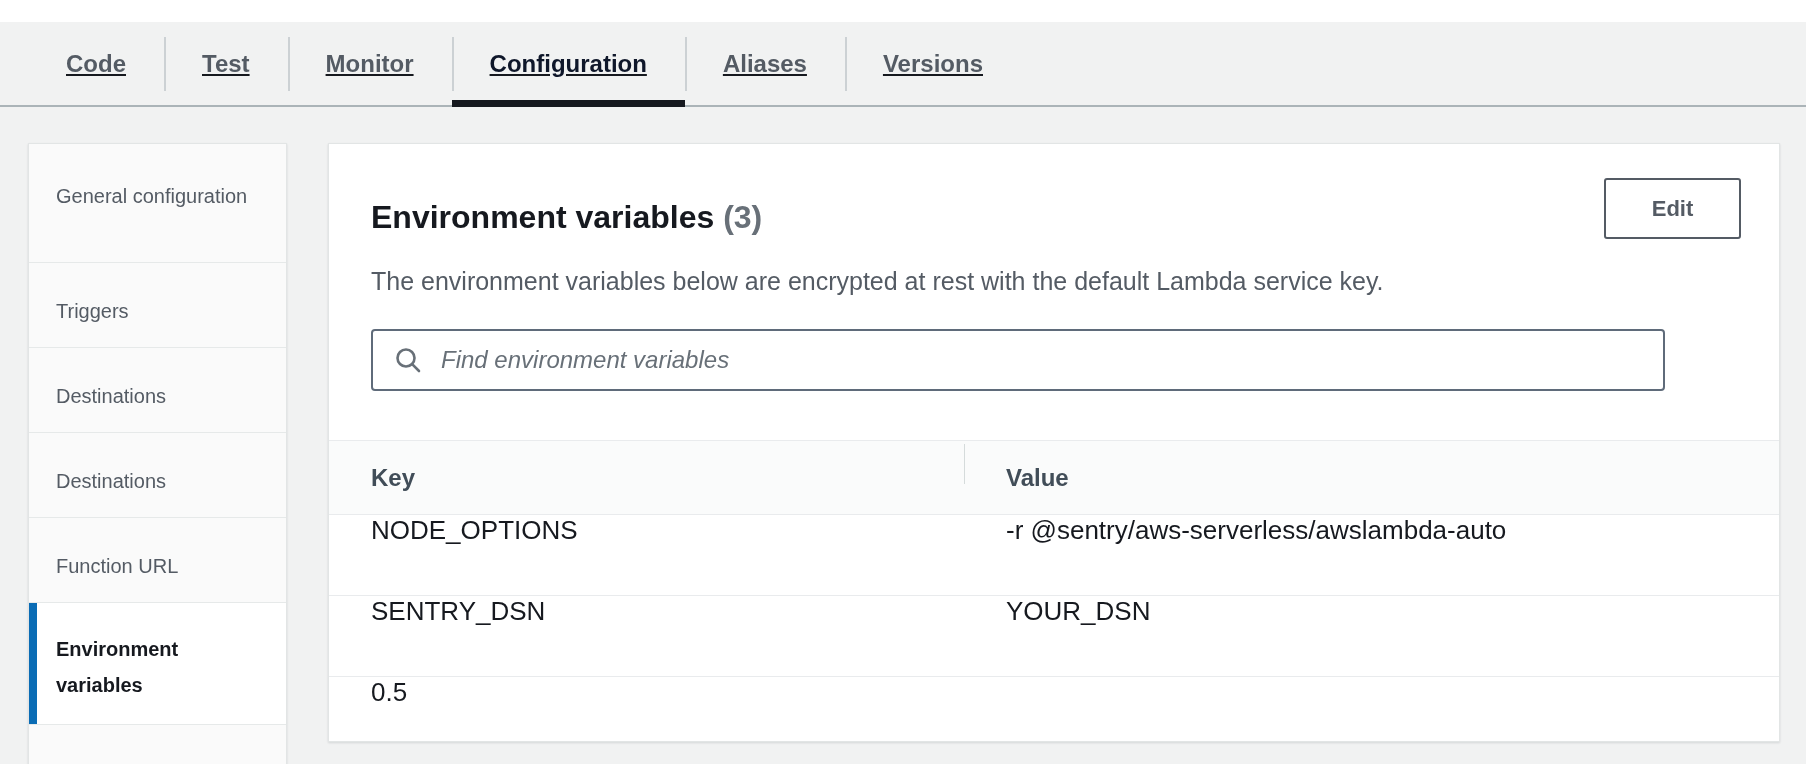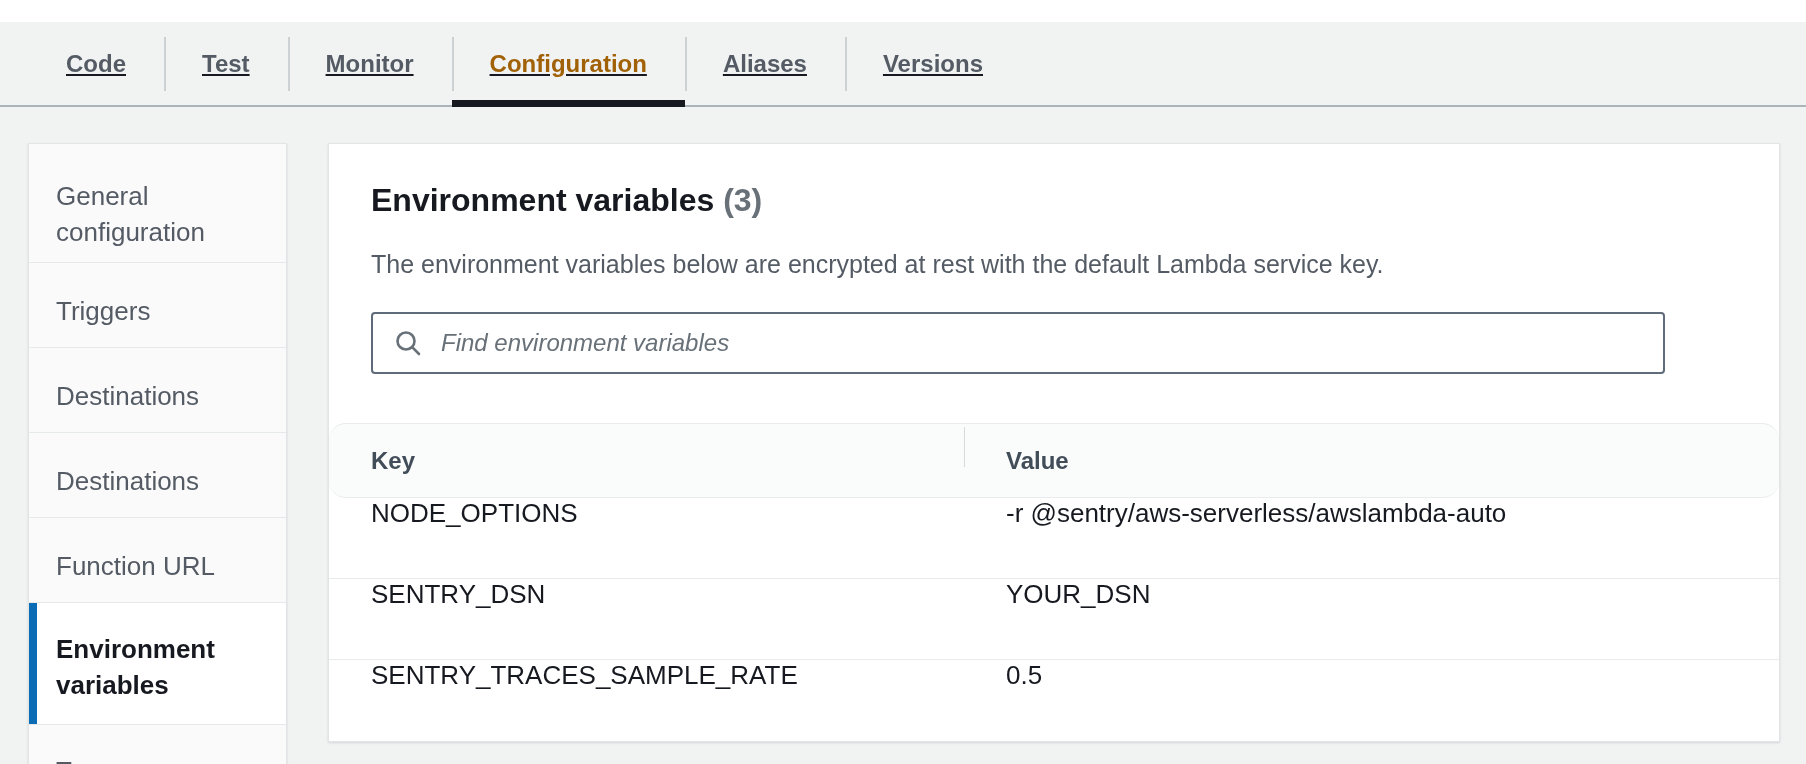--- a/index.html
+++ b/index.html
@@ -17,41 +17,41 @@
     display:flex;align-items:stretch;padding-left:28px;position:relative;text-decoration:underline;
   }
   .tab{
     position:relative;display:flex;align-items:center;
     padding:0 38px;font-size:24px;font-weight:700;color:#545b64;cursor:pointer;
   }
   .tab + .tab::before{
     content:"";position:absolute;left:0;top:50%;transform:translateY(-50%);
     width:2px;height:54px;background:#ccd1d4;
   }
-  .tab.active{color:#a16207;}
+  .tab.active{color:#0f172a;}
   .tab.active::after{
     content:"";position:absolute;left:0;right:0;bottom:-2px;height:7px;background:#16191f;
   }
   
   .content{
     display:flex;align-items:flex-start;
     height:657px;box-sizing:border-box;
     padding:36px 26px 0 28px;overflow:hidden;
   }
   
   .sidenav{
     width:259px;flex:0 0 259px;box-sizing:border-box;
     background:#fafafa;border:1px solid #e2e5e5;
     box-shadow:0 1px 2px rgba(0,28,36,.12);
     height:700px;overflow:hidden;
   }
   .nav-item{
     position:relative;box-sizing:border-box;
     padding:30px 24px 20px 27px;
-    font-size:26px;line-height:36px;color:#545b64;cursor:pointer;
+    font-size:20px;line-height:36px;color:#545b64;cursor:pointer;
     border-bottom:1px solid #e6e9e9;background:#fafafa;
   }
   .nav-item.two-line{padding-top:34px;padding-bottom:13px;height:119px;}
   .nav-item.single{height:85px;}
   .nav-item.selected{
     background:#ffffff;font-weight:700;color:#16191f;
     padding-top:28px;height:122px;
   }
   .nav-item.selected::before{
     content:"";position:absolute;left:0;top:0;bottom:0;width:8px;background:#0a6cb5;
@@ -89,21 +89,21 @@
     border:none;outline:none;flex:1;height:100%;
     font-family:"Liberation Sans",sans-serif;
     font-size:24px;font-style:italic;color:#16191f;background:transparent;
   }
   .search-input::placeholder{color:#687078;font-style:italic;opacity:1;}
   
   .env-table{margin-top:49px;}
   .t-head{
     display:flex;height:75px;box-sizing:border-box;align-items:center;
     background:#fafbfb;border-top:1px solid #e9ebed;border-bottom:1px solid #e9ebed;
-    font-size:24px;font-weight:700;color:#414d58;border-radius:17px;
+    font-size:24px;font-weight:700;color:#414d58;
   }
   .col-key{width:635px;flex:0 0 635px;box-sizing:border-box;padding-left:42px;}
   .col-val{flex:1;box-sizing:border-box;padding-left:42px;position:relative;}
   .t-head .col-val::before{
     content:"";position:absolute;left:0;top:-20px;height:40px;width:1px;background:#d5dbdb;
   }
   .t-row{
     display:flex;height:81px;box-sizing:border-box;align-items:flex-start;
     border-bottom:1px solid #e9ebed;
     font-size:26px;color:#16191f;background:#fff;
@@ -136,20 +136,21 @@
     <div class="nav-item clipped">Tags</div>
   </aside>
 
   <section class="main-card">
 
     <div class="card-header">
       <h1 class="card-title">
         <span>Environment variables</span>
         <span class="count">(3)</span>
       </h1>
+      <button class="edit-btn">Edit</button>
     </div>
 
     <p class="card-desc">The environment variables below are encrypted at rest with the default Lambda service key.</p>
 
     <div class="search-box">
       <svg width="30" height="30" viewBox="0 0 30 30" fill="none">
         <circle cx="13" cy="13" r="8.5" stroke="#687078" stroke-width="2.6"></circle>
         <line x1="19.4" y1="19.4" x2="26" y2="26" stroke="#687078" stroke-width="2.6" stroke-linecap="round"></line>
       </svg>
       <input class="search-input" type="text" placeholder="Find environment variables" style="">
@@ -162,19 +163,18 @@
       </div>
       <div class="t-row">
         <div class="col-key">NODE_OPTIONS</div>
         <div class="col-val">-r @sentry/aws-serverless/awslambda-auto</div>
       </div>
       <div class="t-row">
         <div class="col-key">SENTRY_DSN</div>
         <div class="col-val">YOUR_DSN</div>
       </div>
       <div class="t-row">
-        <div class="col-key">SENTRY_TRACES_SAMPLE_RATE</div>
         <div class="col-val">0.5</div>
       </div>
     </div>
 
   </section>
 </div>
 
 </body></html>

